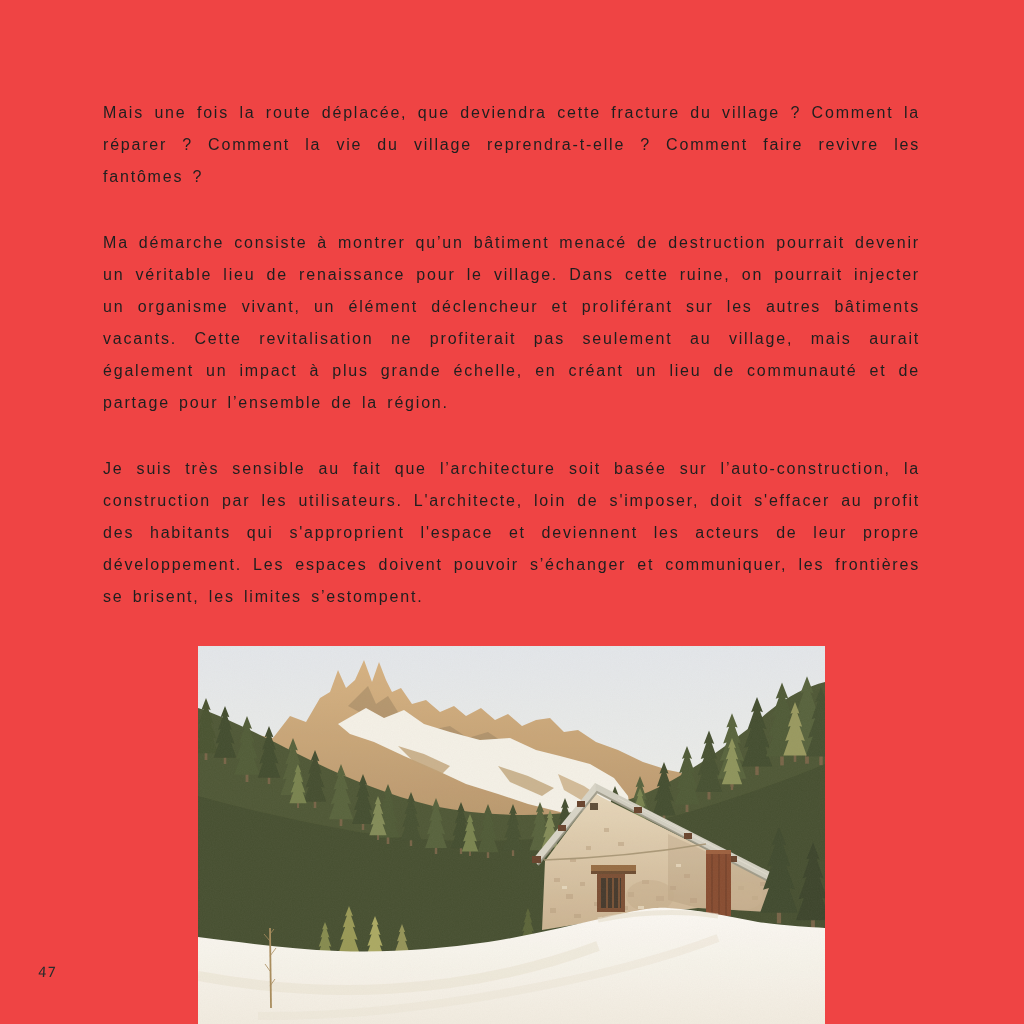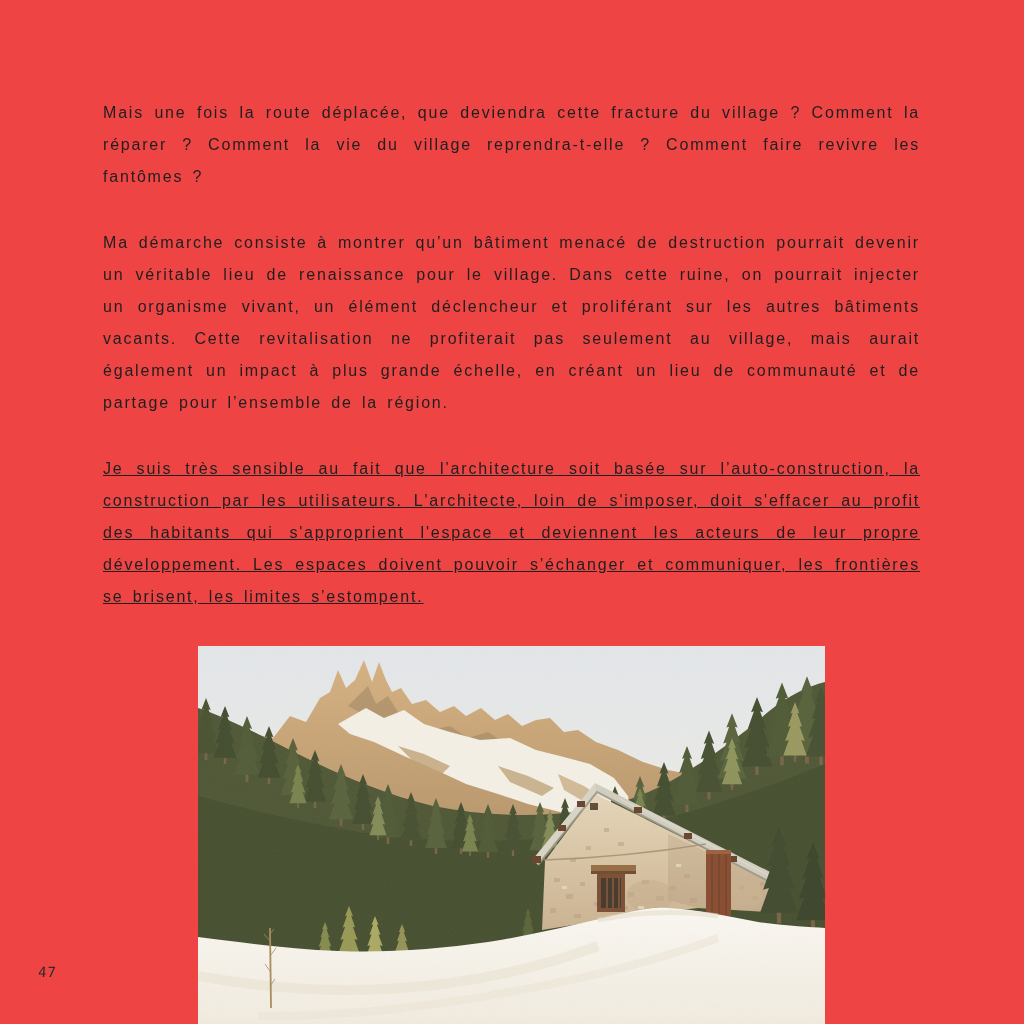--- a/index.html
+++ b/index.html
@@ -16,21 +16,21 @@
     color:#1f1f1f;
     font-size:16px;
     line-height:32px;
     letter-spacing:1.8px;
     word-spacing:3px;
     font-weight:300;
     text-align:justify;
     text-align-last:left;
   }
   #text-block p{margin:0 0 34px 0;}
-  #text-block p:last-child{margin-bottom:0;text-decoration:underline;}
+  #text-block p:last-child{margin-bottom:0;}
   #photo{
     position:absolute;
     left:198px; top:646px;
     width:627px; height:378px;
     overflow:hidden;
   }
   #photo svg{display:block;}
   #page-number{
     position:absolute;
     left:38px; top:964px;

